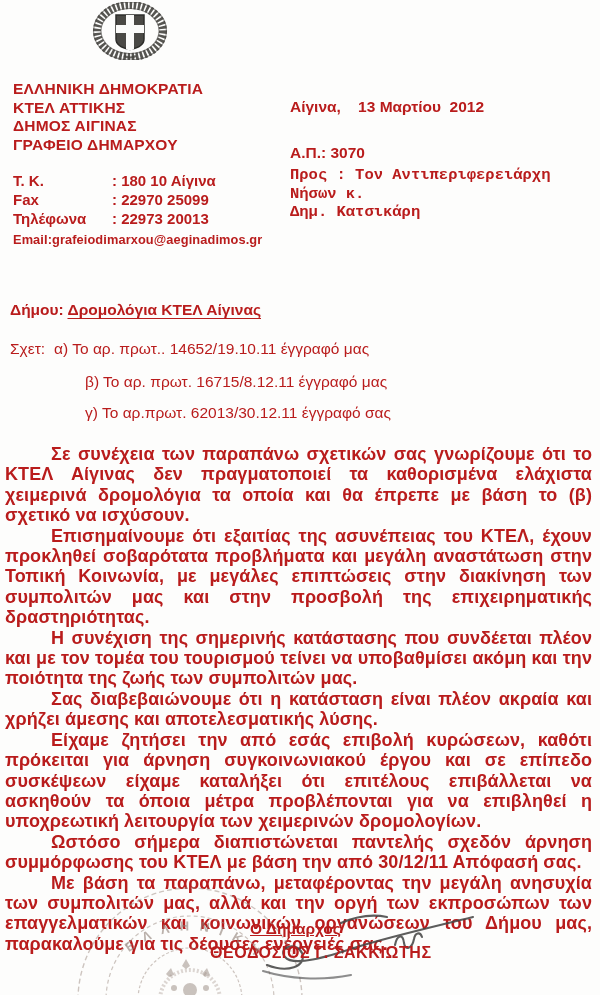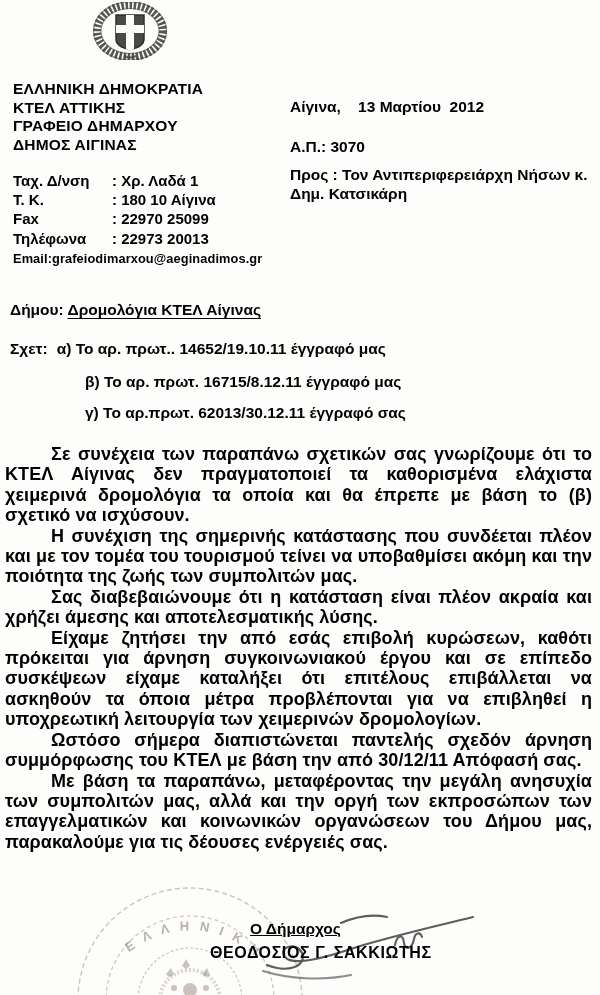--- a/index.html
+++ b/index.html
@@ -2,40 +2,40 @@
 <html><head>
 <meta charset="utf-8">
 <style>
   html,body{margin:0;padding:0;background:#e8e8e8;}
   .page{
     position:relative;
     width:600px;height:995px;
     margin:0 auto;
     background:#fdfdfc;
     font-family:"Liberation Sans","DejaVu Sans",sans-serif;
-    color:#000000;
+    color:#b91c1c;
     overflow:hidden;
   }
   
   .emblem{position:absolute;left:92px;top:2px;width:76px;height:58px;}
   
   .hdr-left{position:absolute;left:13px;top:80px;font-size:15.5px;font-weight:bold;line-height:18.5px;letter-spacing:.2px;}
   
   .contact{position:absolute;left:13px;top:171px;font-size:15px;font-weight:bold;line-height:19.2px;}
   .crow .clabel{display:inline-block;min-width:99px;}
   .email-line{font-size:12.8px;margin-top:1px;letter-spacing:.1px;}
   
   .hdr-right{position:absolute;left:290px;top:98px;width:300px;font-size:15.5px;font-weight:bold;line-height:18px;}
   .place-date{white-space:pre-wrap;}
-  .protocol{margin-top:22px;}
-  .to-block{margin-top:10px;line-height:18.5px;}
+  .protocol{margin-top:28px;}
+  .to-block{margin-top:4px;line-height:18.5px;font-family:Liberation Mono, monospace;}
   
   .subject-row{position:absolute;left:10px;top:301px;font-size:15.5px;font-weight:bold;}
   .subject-text{text-decoration:underline;text-underline-offset:3px;}
-  .refs{position:absolute;left:10px;top:340px;font-size:15.5px;font-weight:bold;}
+  .refs{position:absolute;left:10px;top:340px;font-size:15.5px;font-weight:normal;}
   .refs .r0{display:flex;gap:9px;}
   .refs .r1{margin-top:15px;padding-left:75px;}
   .refs .r2{margin-top:13px;padding-left:75px;}
   
   .bodytext{position:absolute;left:5px;top:444px;width:587px;font-size:18px;font-weight:bold;line-height:20.4px;text-align:justify;letter-spacing:.1px;}
   .bodytext p{margin:0;text-indent:46px;}
   
   .stamp{position:absolute;left:70px;top:878px;width:240px;height:117px;}
   .sig-title{position:absolute;left:250px;top:920px;font-size:15.5px;font-weight:bold;text-decoration:underline;}
   .sig-squiggle{position:absolute;left:245px;top:893px;width:250px;height:92px;}
@@ -53,28 +53,25 @@
       <ellipse cx="38" cy="29" rx="29" ry="22.5" fill="none" stroke="#45443f" stroke-width="1.2" opacity="0.55"></ellipse>
       <path d="M 24 13 h 28 v 24 q 0 8 -14 10.5 q -14 -2.5 -14 -10.5 Z" fill="#4a4945" stroke="#2e2e2b" stroke-width="1.5"></path>
       <path d="M 34 13 h 8 v 10 h 10 v 8 h -10 v 16.2 q -2 .9 -4 1.3 q -2 -.4 -4 -1.3 V 31 h -10 v -8 h 10 Z" fill="#fbfbfa"></path>
       <path d="M 32 54 q 6 3 12 0" fill="none" stroke="#45443f" stroke-width="2" opacity="0.8"></path>
     </svg>
   </div>
 
   <div class="hdr-left">
     <div>ΕΛΛΗΝΙΚΗ ΔΗΜΟΚΡΑΤΙΑ</div>
     <div>ΚΤΕΛ ΑΤΤΙΚΗΣ</div>
+    <div>ΔΗΜΟΣ ΑΙΓΙΝΑΣ</div>
     <div>ΓΡΑΦΕΙΟ ΔΗΜΑΡΧΟΥ</div>
-    <div>ΔΗΜΟΣ ΑΙΓΙΝΑΣ</div>
   </div>
 
   <div class="contact">
-    <div class="crow">
-      <span class="clabel">Ταχ. Δ/νση</span><span>: Χρ. Λαδά 1</span>
-    </div>
     <div class="crow">
       <span class="clabel">Τ. Κ.</span><span>: 180 10 Αίγινα</span>
     </div>
     <div class="crow">
       <span class="clabel">Fax</span><span>: 22970 25099</span>
     </div>
     <div class="crow">
       <span class="clabel">Τηλέφωνα</span><span>: 22973 20013</span>
     </div>
     <div class="email-line">Email:grafeiodimarxou@aeginadimos.gr</div>
@@ -98,20 +95,21 @@
     <div class="r0">
       <span>Σχετ:</span>
       <span>α) Το αρ. πρωτ.. 14652/19.10.11 έγγραφό μας</span>
     </div>
     <div class="r1">β) Το αρ. πρωτ. 16715/8.12.11 έγγραφό μας</div>
     <div class="r2">γ) Το αρ.πρωτ. 62013/30.12.11 έγγραφό σας</div>
   </div>
 
   <div class="bodytext">
     <p>Σε συνέχεια των παραπάνω σχετικών σας γνωρίζουμε ότι το ΚΤΕΛ Αίγινας δεν πραγματοποιεί τα καθορισμένα ελάχιστα χειμερινά δρομολόγια τα οποία και θα έπρεπε με βάση το (β) σχετικό να ισχύσουν.</p>
+    <p>Επισημαίνουμε ότι εξαιτίας της ασυνέπειας του ΚΤΕΛ, έχουν προκληθεί σοβαρότατα προβλήματα και μεγάλη αναστάτωση στην Τοπική Κοινωνία, με μεγάλες επιπτώσεις στην διακίνηση των συμπολιτών μας και στην προσβολή της επιχειρηματικής δραστηριότητας.</p>
     <p>Η συνέχιση της σημερινής κατάστασης που συνδέεται πλέον  και με τον τομέα του τουρισμού τείνει να υποβαθμίσει ακόμη και την ποιότητα της ζωής των συμπολιτών μας.</p>
     <p>Σας διαβεβαιώνουμε ότι η κατάσταση είναι πλέον ακραία και χρήζει άμεσης και αποτελεσματικής λύσης.</p>
     <p>Είχαμε ζητήσει την από εσάς επιβολή κυρώσεων, καθότι πρόκειται για άρνηση συγκοινωνιακού έργου και σε επίπεδο συσκέψεων είχαμε καταλήξει ότι επιτέλους επιβάλλεται να ασκηθούν τα όποια μέτρα προβλέπονται για να επιβληθεί η υποχρεωτική λειτουργία των χειμερινών δρομολογίων.</p>
     <p>Ωστόσο σήμερα διαπιστώνεται παντελής σχεδόν άρνηση συμμόρφωσης του ΚΤΕΛ με βάση την από 30/12/11 Απόφασή σας.</p>
     <p>Με βάση τα παραπάνω, μεταφέροντας την μεγάλη ανησυχία των συμπολιτών μας, αλλά και την οργή των εκπροσώπων των επαγγελματικών και κοινωνικών οργανώσεων του Δήμου μας, παρακαλούμε για τις δέουσες ενέργειές σας.</p>
   </div>
 
   <div class="stamp">
     <svg width="240" height="117" viewBox="0 0 240 117">
       <defs>

